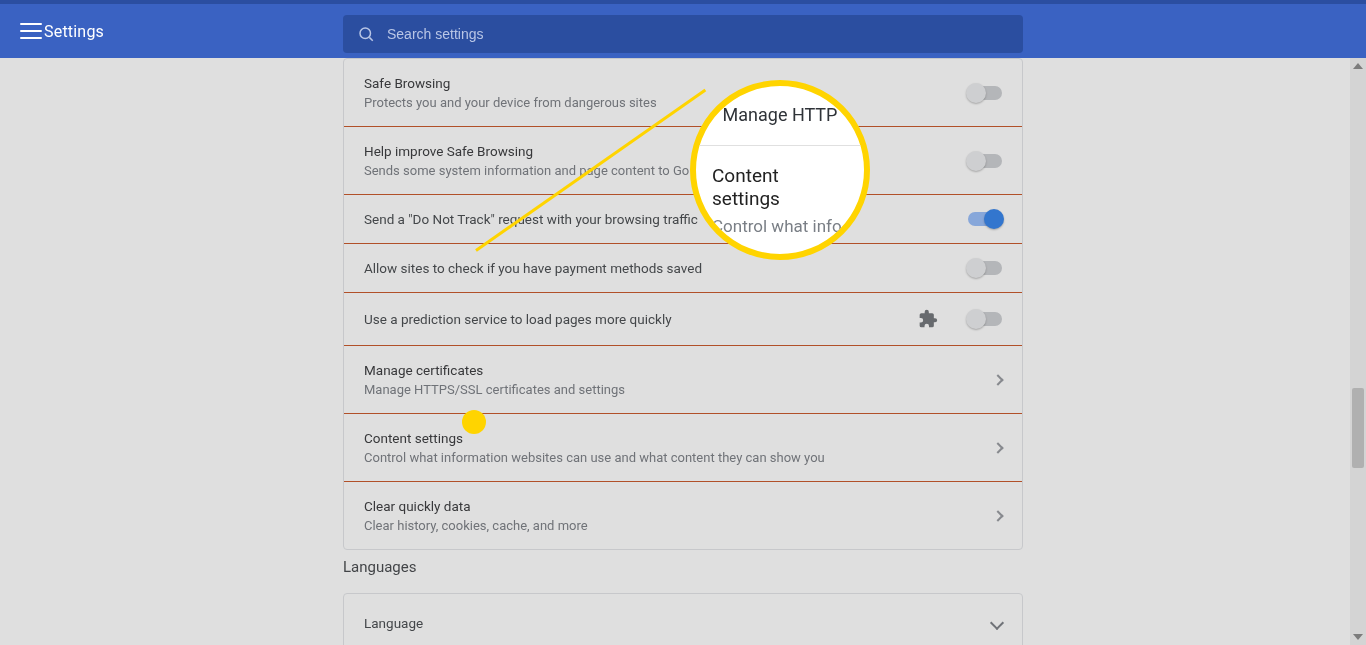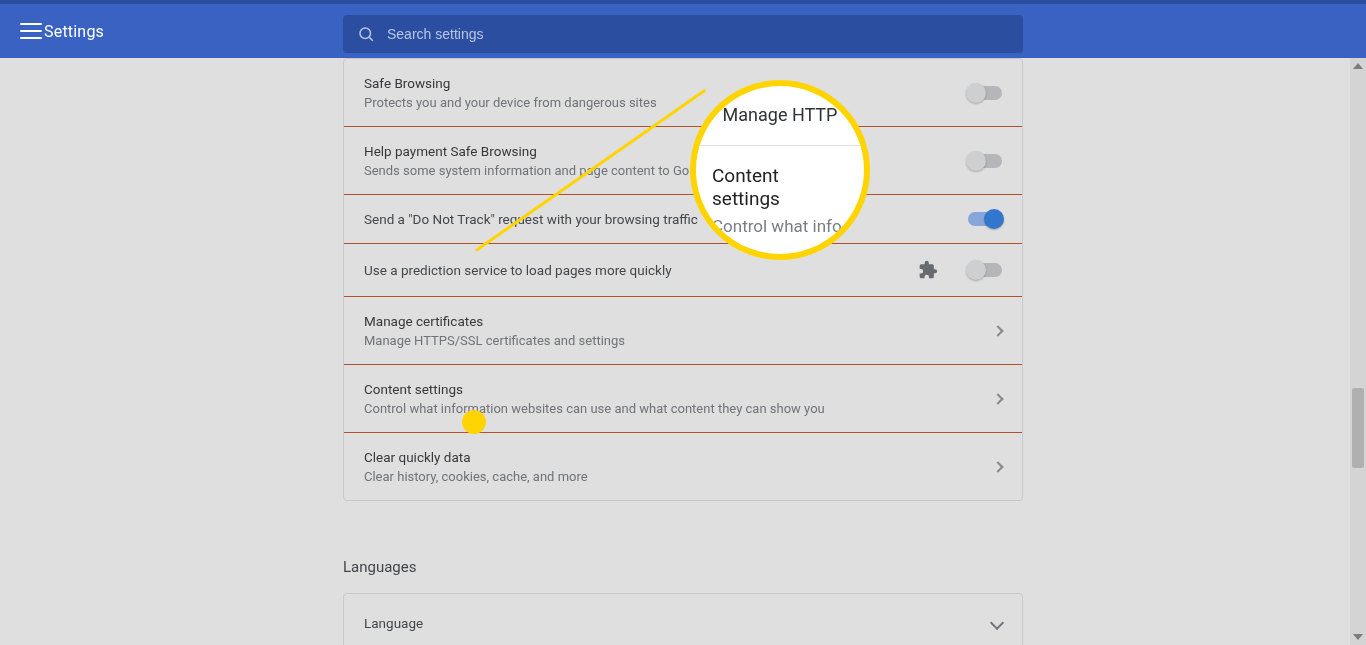--- a/index.html
+++ b/index.html
@@ -131,37 +131,45 @@
       <div class="label">Safe Browsing</div>
       <div class="sub">Protects you and your device from dangerous sites</div>
     </div>
     <div class="toggle">
         <div class="knob"></div>
       </div>
   </div>
 
   <div class="row">
     <div class="text">
-      <div class="label">Help payment Safe Browsing</div>
+      <div class="label">Help improve Safe Browsing</div>
       <div class="sub">Sends some system information and page content to Go</div>
     </div>
     <div class="toggle">
         <div class="knob"></div>
       </div>
   </div>
 
   <div class="row onlylabel">
     <div class="text">
       <div class="label">Send a "Do Not Track" request with your browsing traffic</div>
     </div>
     <div class="toggle on">
         <div class="knob"></div>
       </div>
   </div>
 
+  <div class="row onlylabel">
+    <div class="text">
+      <div class="label">Allow sites to check if you have payment methods saved</div>
+    </div>
+    <div class="toggle">
+        <div class="knob"></div>
+      </div>
+  </div>
 
   <div class="row onlylabel">
     <div class="text">
       <div class="label">Use a prediction service to load pages more quickly</div>
     </div>
     <div class="puzzle-slot">
       <svg width="20" height="20" viewBox="0 0 24 24" fill="#5f6368">
           <path d="M20.5 11H19V7a2 2 0 0 0-2-2h-4V3.5a2.5 2.5 0 1 0-5 0V5H4a2 2 0 0 0-2 2v3.8h1.5a2.7 2.7 0 0 1 0 5.4H2V20a2 2 0 0 0 2 2h3.8v-1.5a2.7 2.7 0 0 1 5.4 0V22H17a2 2 0 0 0 2-2v-4h1.5a2.5 2.5 0 1 0 0-5z"></path>
         </svg>
       <div class="toggle">

